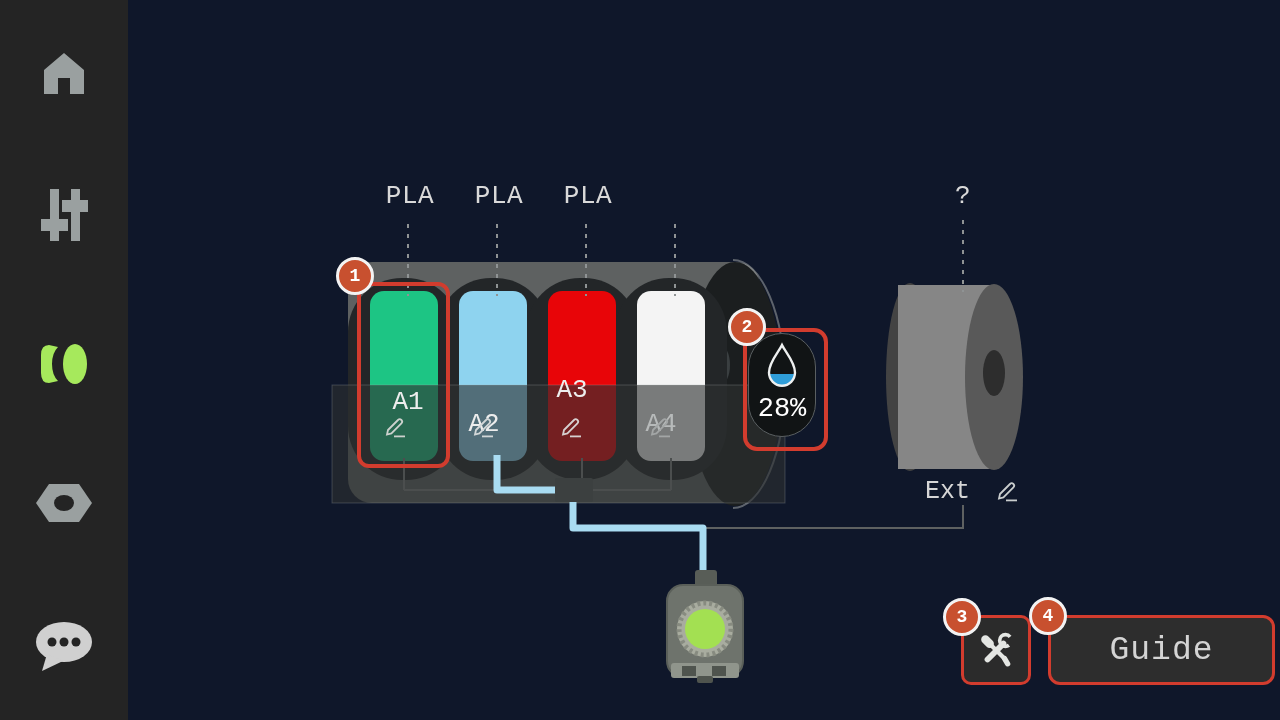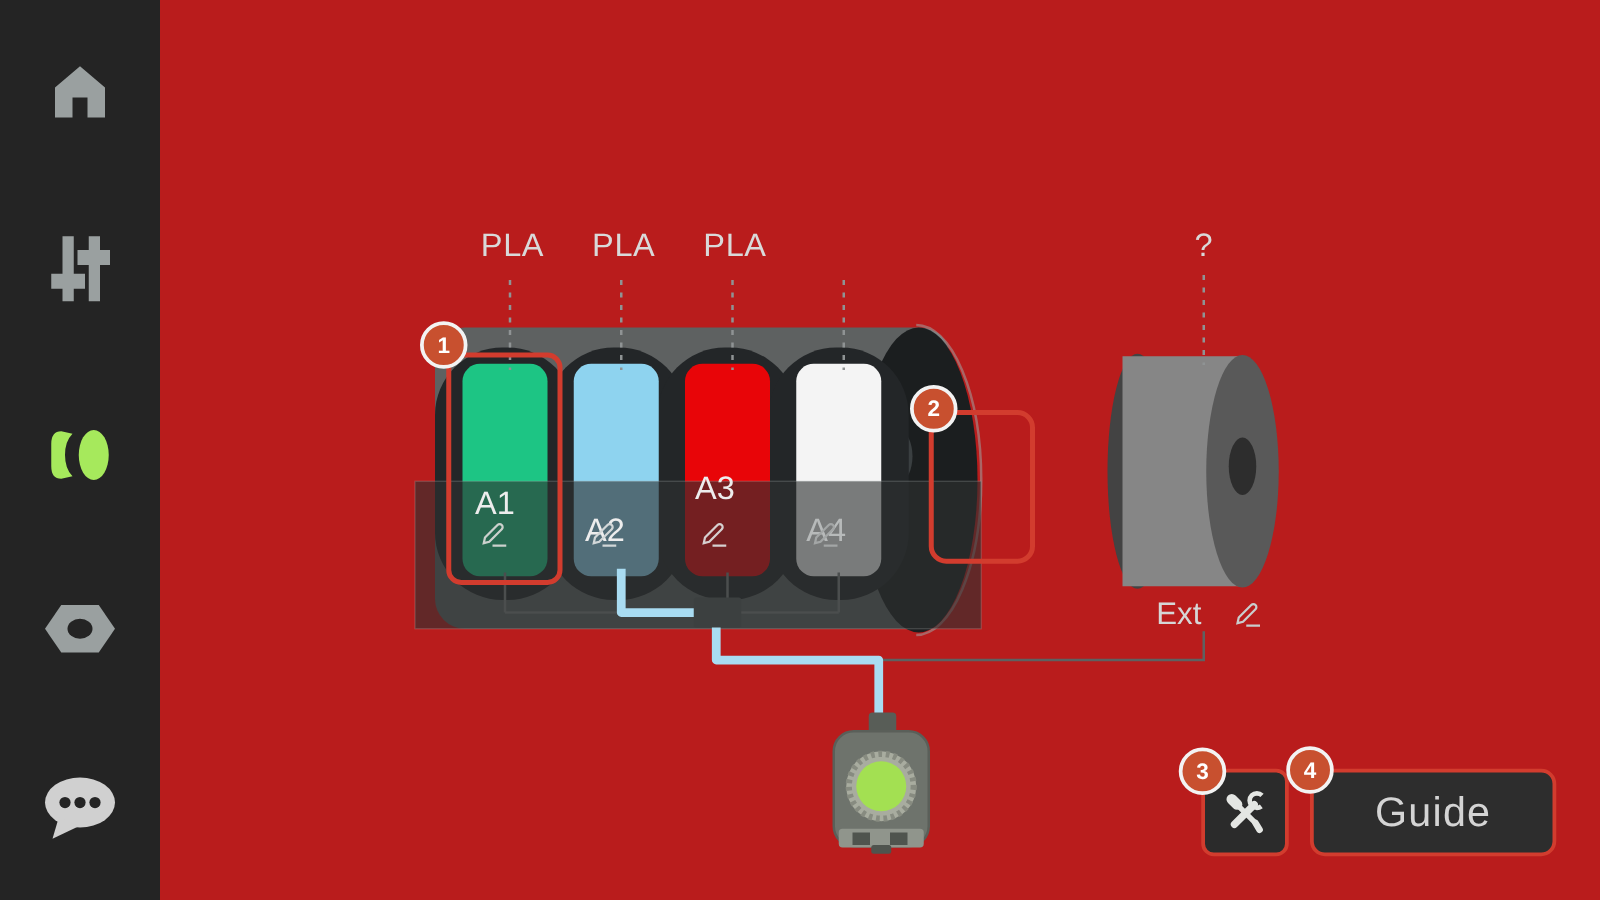--- a/index.html
+++ b/index.html
@@ -1,18 +1,18 @@
 <!DOCTYPE html>
 <html><head>
 <meta charset="utf-8">
 <style>
   html,body{margin:0;padding:0;background:#000;}
   .app{
     position:relative;width:1280px;height:720px;overflow:hidden;
-    background:#b91c1c;font-family:Liberation Sans, sans-serif;
+    background:#0f172a;font-family:Liberation Mono, monospace;
     -webkit-font-smoothing:antialiased;
   }
   
   .sidebar{position:absolute;left:0;top:0;width:128px;height:720px;background:#242424;}
   .nav-item{position:absolute;left:0;width:128px;height:96px;display:flex;align-items:center;justify-content:center;cursor:pointer;}
   
   .mat-label{position:absolute;width:140px;text-align:center;font-size:26px;color:#d9d9d9;letter-spacing:.5px;}
   .slot-label{position:absolute;width:100px;text-align:center;font-size:26px;color:#ededed;}
   .slot-label.dim{color:#b7baba;}
   .pencil{position:absolute;width:26px;height:21px;}
@@ -32,21 +32,21 @@
     display:flex;align-items:center;justify-content:center;
     color:#fff;font-size:18px;font-weight:bold;z-index:30;
   }
   
   .tools-btn{
     position:absolute;left:833px;top:615px;width:70px;height:70px;
     background:#2b2b2b;border:3px solid #d23c2e;border-radius:10px;box-sizing:border-box;
     display:flex;align-items:center;justify-content:center;cursor:pointer;
   }
   .guide-btn{
-    position:absolute;left:920px;top:615px;width:197px;height:70px;
+    position:absolute;left:920px;top:615px;width:227px;height:70px;
     background:#2d2d2d;border:3px solid #d23c2e;border-radius:12px;box-sizing:border-box;
     display:flex;align-items:center;justify-content:center;cursor:pointer;
     font-size:33px;color:#d4d4d4;letter-spacing:1px;
   }
   .main{position:absolute;left:128px;top:0;width:1152px;height:720px;}
   .machine{position:absolute;left:0;top:0;}
 </style>
 </head>
 <body>
 
@@ -143,21 +143,21 @@
       <path d="M458 224 V296" stroke="#8f9394" stroke-width="2" stroke-dasharray="4 6" fill="none"></path>
       <path d="M547 224 V296" stroke="#8f9394" stroke-width="2" stroke-dasharray="4 6" fill="none"></path>
       <path d="M835 220 V292" stroke="#8f9394" stroke-width="2" stroke-dasharray="4 6" fill="none"></path>
     </svg>
 
     <div class="mat-label" style="left:212px;top:181px">PLA</div>
     <div class="mat-label" style="left:301px;top:181px">PLA</div>
     <div class="mat-label" style="left:390px;top:181px">PLA</div>
     <div class="mat-label" style="left:765px;top:181px">?</div>
 
-    <div class="slot-label" style="left:218px;top:387px">A1</div>
+    <div class="slot-label" style="left:230px;top:387px">A1</div>
     <div class="slot-label" style="left:306px;top:409px">A2</div>
     <div class="slot-label" style="left:394px;top:375px">A3</div>
     <div class="slot-label dim" style="left:483px;top:409px">A4</div>
 
     <svg class="pencil" style="left:255px;top:417px" viewBox="0 0 26 21">
       <path d="M5 13 L15 3 a2.4 2.4 0 0 1 3.4 3.4 L8.4 16.4 L4 17.5 Z" fill="none" stroke="#ccd1cd" stroke-width="1.8"></path>
       <line x1="11" y1="19.4" x2="22" y2="19.4" stroke="#ccd1cd" stroke-width="1.8"></line>
     </svg>
     <svg class="pencil" style="left:343px;top:417px" viewBox="0 0 26 21">
       <path d="M5 13 L15 3 a2.4 2.4 0 0 1 3.4 3.4 L8.4 16.4 L4 17.5 Z" fill="none" stroke="#d2d7d8" stroke-width="1.8"></path>
@@ -173,20 +173,32 @@
     </svg>
 
     <div class="ext-row" style="left:797px;top:477px">
       <span>Ext</span>
       <svg width="26" height="21" viewBox="0 0 26 21">
         <path d="M5 13 L15 3 a2.4 2.4 0 0 1 3.4 3.4 L8.4 16.4 L4 17.5 Z" fill="none" stroke="#c9cdcd" stroke-width="1.8"></path>
         <line x1="11" y1="19.4" x2="22" y2="19.4" stroke="#c9cdcd" stroke-width="1.8"></line>
       </svg>
     </div>
 
+    <div class="humidity">
+      <svg width="36" height="46" viewBox="0 0 36 46" style="margin-top:8px">
+        <defs>
+          <clipPath id="dropclip">
+            <path d="M18 3 C14 11 5 20 5 30.5 A13 13.2 0 0 0 31 30.5 C31 20 22 11 18 3 Z"></path>
+          </clipPath>
+        </defs>
+        <rect x="0" y="32" width="36" height="14" fill="#2f9dd8" clip-path="url(#dropclip)"></rect>
+        <path d="M18 3 C14 11 5 20 5 30.5 A13 13.2 0 0 0 31 30.5 C31 20 22 11 18 3 Z" fill="none" stroke="#eef0f0" stroke-width="2.4"></path>
+      </svg>
+      <div class="pct">28%</div>
+    </div>
 
     <div class="hl" style="left:229px;top:282px;width:85px;height:178px"></div>
     <div class="hl" style="left:615px;top:328px;width:77px;height:115px;border-radius:14px"></div>
 
     <div class="tools-btn">
       <svg width="36" height="36" viewBox="0 0 34 34">
         <line x1="24" y1="11" x2="9" y2="26" stroke="#e4e6e3" stroke-width="5.5" stroke-linecap="round"></line>
         <circle cx="26" cy="8" r="5.5" fill="none" stroke="#e4e6e3" stroke-width="3.5" stroke-dasharray="25 10" stroke-dashoffset="30"></circle>
         <line x1="7" y1="7" x2="11" y2="11" stroke="#e4e6e3" stroke-width="8" stroke-linecap="round"></line>
         <line x1="11" y1="11" x2="25" y2="25" stroke="#e4e6e3" stroke-width="4"></line>

